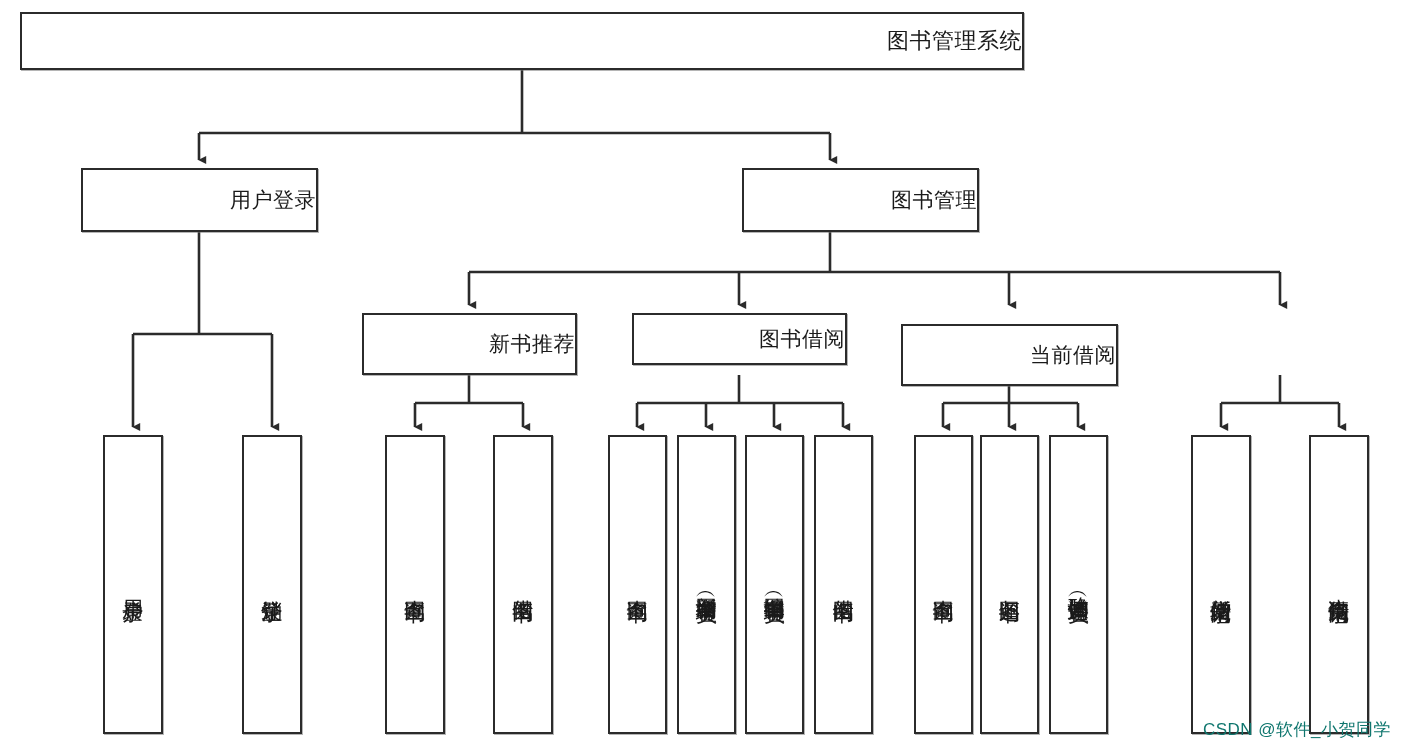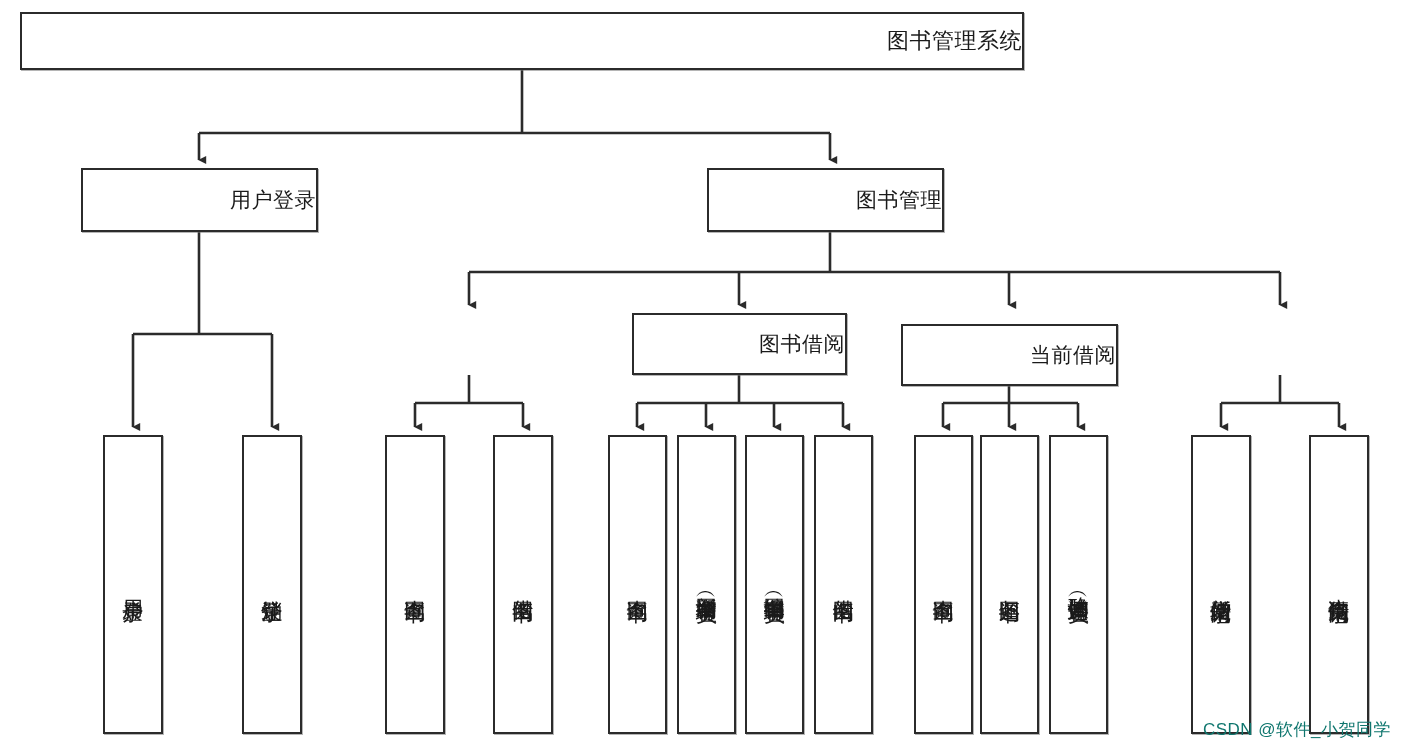--- a/index.html
+++ b/index.html
@@ -133,25 +133,28 @@
     </g>
   </svg>
 
   <div class="node root horizontal" style="left:20px; top:12px; width:1004px; height:58px;">
     <span class="node-label">图书管理系统</span>
   </div>
 
   <div class="node horizontal" style="left:81px; top:168px; width:237px; height:64px;">
     <span class="node-label">用户登录</span>
   </div>
-  <div class="node horizontal" style="left:707px; top:168px; width:237px; height:64px;">
+  <div class="node horizontal" style="left:742px; top:168px; width:237px; height:64px;">
     <span class="node-label">图书管理</span>
   </div>
 
-  <div class="node horizontal" style="left:632px; top:313px; width:215px; height:62px;">
+  <div class="node horizontal" style="left:362px; top:313px; width:215px; height:62px;">
+    <span class="node-label">新书推荐</span>
+  </div>
+  <div class="node horizontal" style="left:632px; top:313px; width:215px; height:52px;">
     <span class="node-label">图书借阅</span>
   </div>
   <div class="node horizontal" style="left:901px; top:324px; width:217px; height:62px;">
     <span class="node-label">当前借阅</span>
   </div>
 
   <div class="node vertical" style="left:103px; top:435px; width:60px; height:299px;">
     <span class="node-label">用户登录</span>
   </div>
   <div class="node vertical" style="left:242px; top:435px; width:60px; height:299px;">

